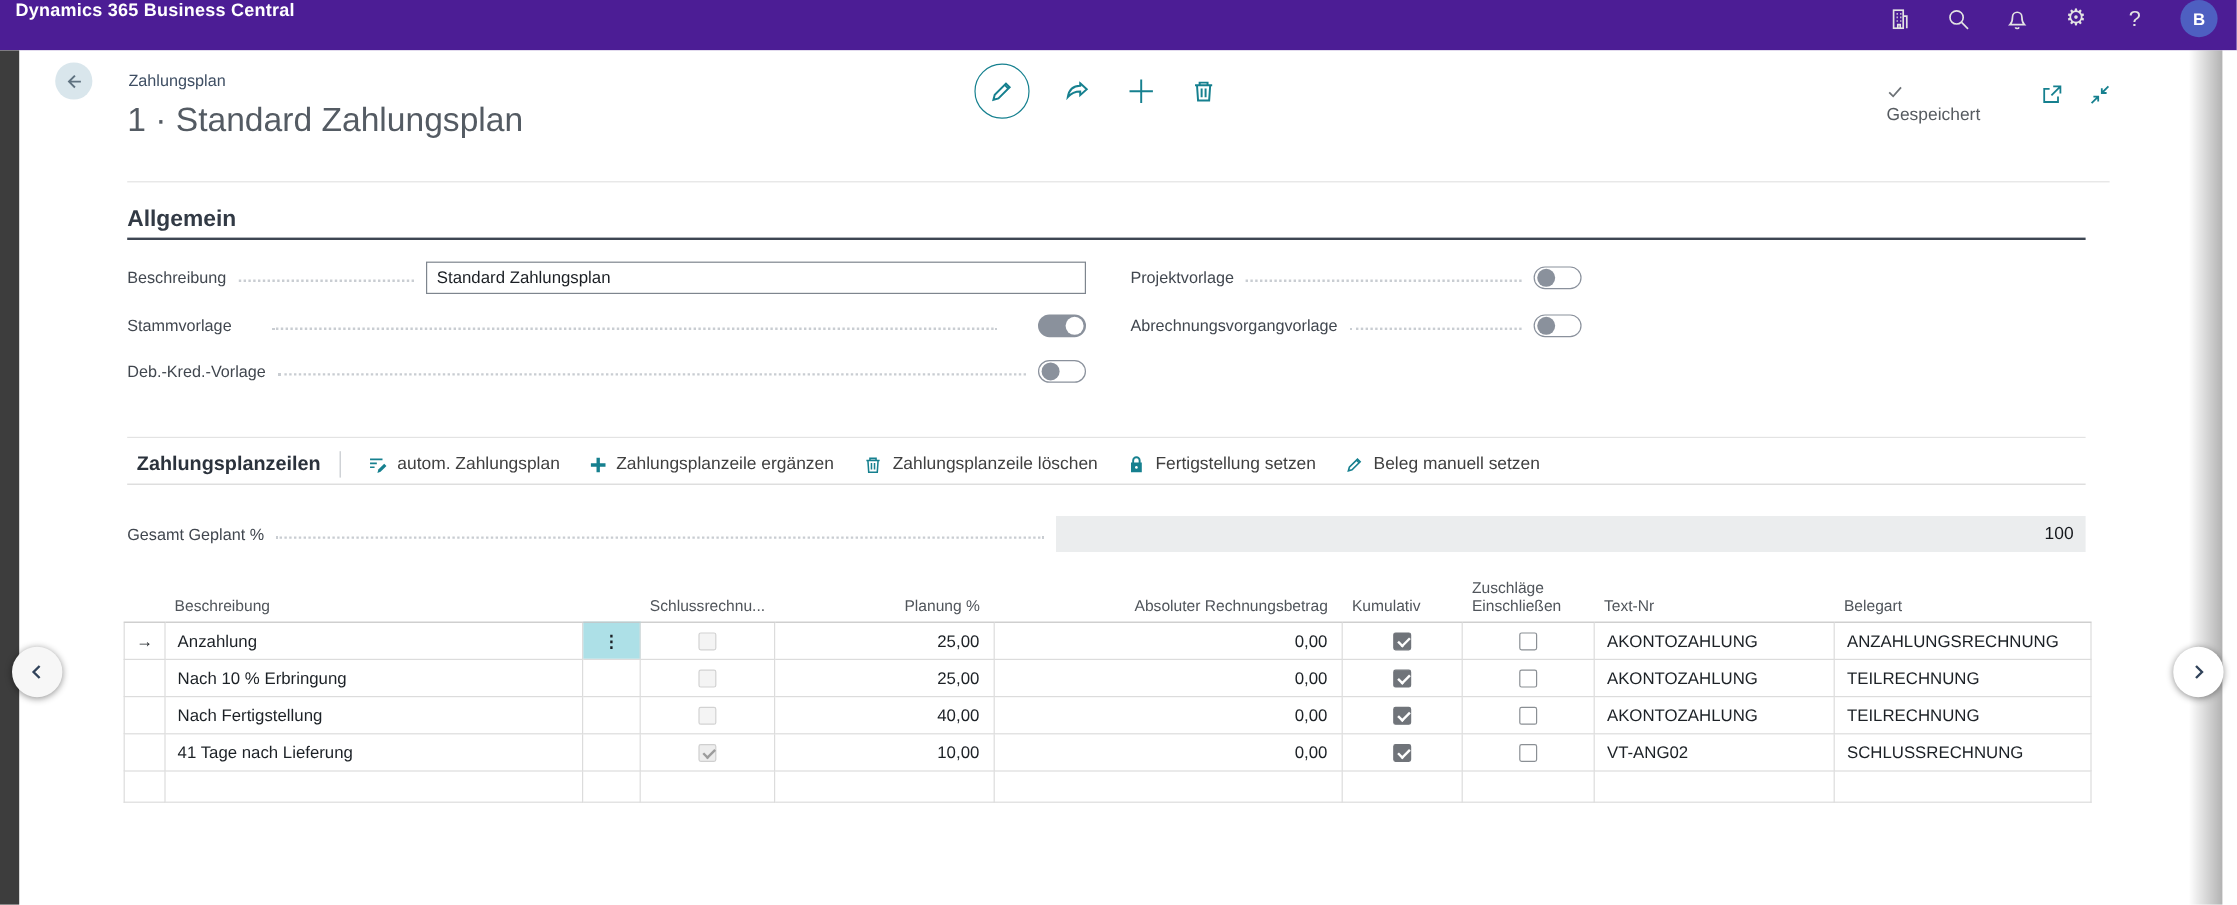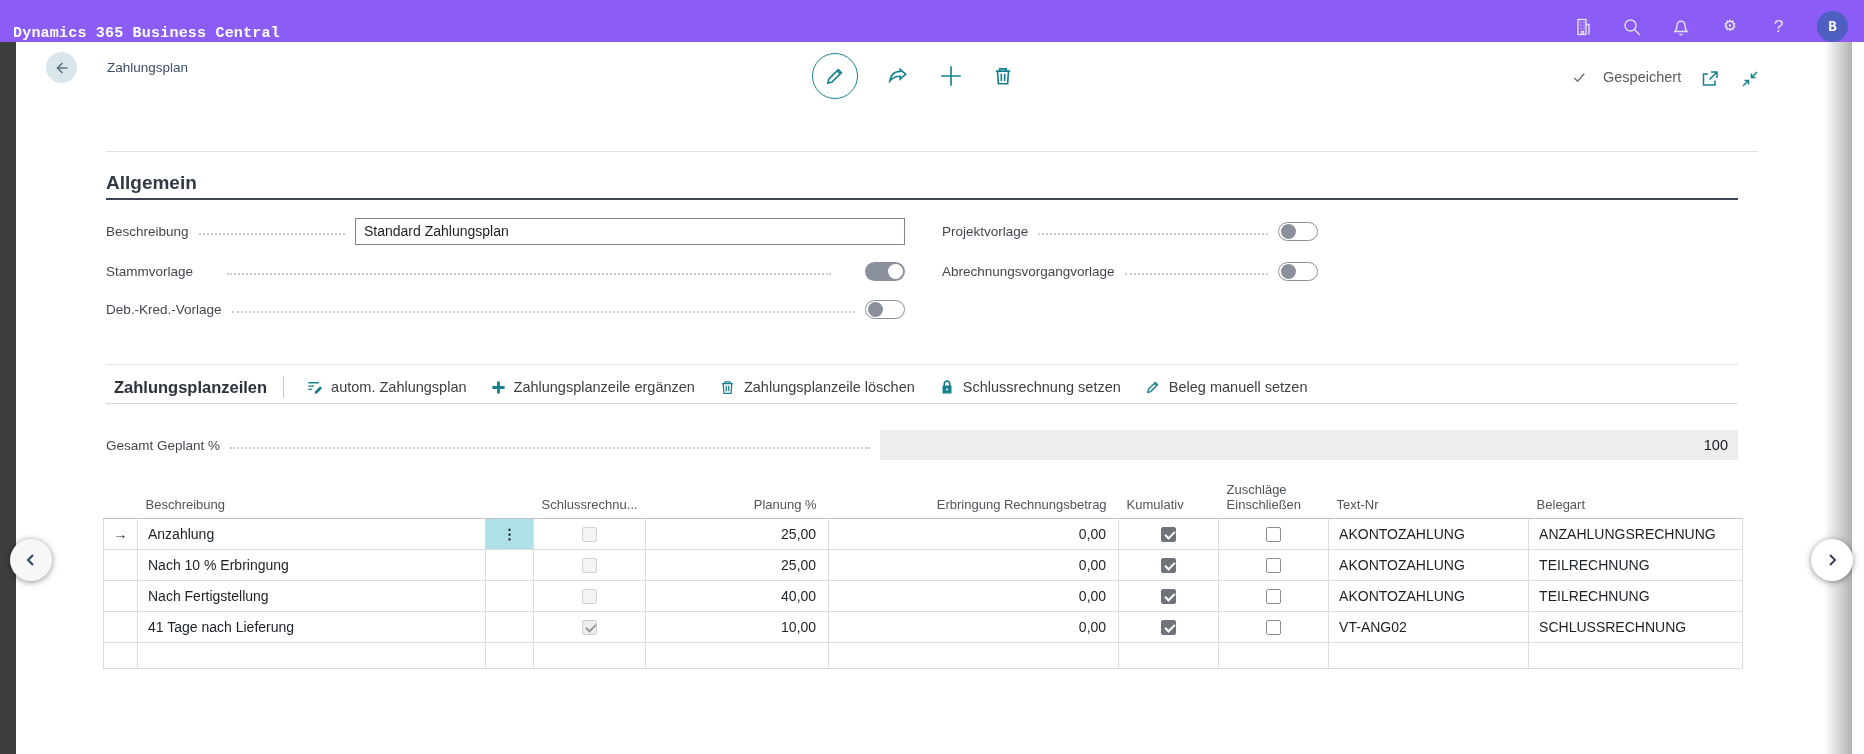--- a/index.html
+++ b/index.html
@@ -2,21 +2,21 @@
 <html><head>
 <meta charset="utf-8">
 <style>
   * { box-sizing: border-box; }
   html,body { margin:0; padding:0; }
   body {
     width:1864px; height:754px; overflow:hidden; background:#ffffff;
     font-family:"Liberation Sans", sans-serif; color:#1c2126;
   }
   
-  .topbar { height:42px; background:#8b5cf6; display:flex; align-items:flex-end; color:#fff;font-family:Liberation Mono, monospace; }
+  .topbar { height:42px; background:#4c1d95; display:flex; align-items:flex-start; color:#fff; }
   .topbar-title { font-size:15px; font-weight:700; padding-left:13px; letter-spacing:.2px; }
   .topbar-icons { margin-left:auto; display:flex; align-items:center; gap:27px; padding-right:16px; }
   .tb-icon { width:22px; height:22px; display:flex; align-items:center; justify-content:center; color:#e3e3e3; cursor:pointer; }
   .tb-icon svg { stroke:#e3e3e3; fill:none; stroke-width:1.4; }
   .tb-glyph { font-size:19px; line-height:1; color:#e3e3e3; }
   .avatar { width:31px; height:31px; border-radius:50%; background:#4e5fc1; color:#fff;
             font-size:14px; font-weight:700; display:flex; align-items:center; justify-content:center; }
   
   .stage { position:relative; width:1864px; height:712px; background:#fff; }
   .left-strip { position:absolute; left:0; top:0; bottom:0; width:16px; background:#3d3d3d; }
@@ -26,22 +26,22 @@
   .back-btn { position:absolute; left:46px; top:10px; width:31px; height:31px; border-radius:50%;
               background:#d9e6ec; display:flex; align-items:center; justify-content:center; cursor:pointer; }
   .back-btn svg { stroke:#5f7280; fill:none; stroke-width:1.8; }
   .breadcrumb { position:absolute; left:107px; top:18px; font-size:13.5px; color:#3e4e63; cursor:pointer; }
   .page-title { position:absolute; left:106px; top:42px; font-size:28px; font-weight:400; color:#545b63; }
   .top-actions { position:absolute; left:812px; top:11px; display:flex; align-items:center; gap:28px; }
   .edit-circle { width:46px; height:46px; border-radius:50%; border:1.5px solid #16808f;
                  display:flex; align-items:center; justify-content:center; cursor:pointer; }
   .act-icon svg { stroke:#16808f; fill:none; stroke-width:1.5; }
   .act-icon { display:flex; align-items:center; justify-content:center; cursor:pointer; }
-  .saved { position:absolute; left:1572px; top:27px; display:flex; align-items:flex-end; gap:16px;
-           font-size:14.5px; color:#565b60; }
+  .saved { position:absolute; left:1572px; top:27px; display:flex; align-items:flex-start; gap:4px;
+           font-size:14.5px; color:#565b60;flex-direction:column; }
   .saved svg { stroke:#6d7277; fill:none; stroke-width:1.6; }
   .win-icons { position:absolute; left:1700px; top:27px; display:flex; gap:20px; }
   .win-icons .act-icon svg { stroke-width:1.5; }
   
   .hrule { position:absolute; height:0; border-top:1px solid #e3e3e3; }
   .section-head { position:absolute; left:106px; top:130px; font-size:19px; font-weight:700; color:#323a45; }
   .section-underline { position:absolute; left:106px; width:1632px; top:156px; height:2px; background:#3e4653; }
   
   .field-row { position:absolute; display:flex; align-items:center; height:28px; }
   .flabel { font-size:13.5px; color:#41474f; white-space:nowrap; }
@@ -178,20 +178,21 @@
           <path d="M11 3h6v6M17 3l-7.5 7.5"></path>
         </svg>
     </div>
     <div class="act-icon">
       <svg width="20" height="20" viewBox="0 0 20 20">
           <path d="M17 3l-5.5 5.5M11.5 4.5v4h4M3 17l5.5-5.5M8.5 15.5v-4h-4"></path>
         </svg>
     </div>
   </div>
 
+  <div class="page-title">1 · Standard Zahlungsplan</div>
   <div class="hrule" style="left:106px; width:1652px; top:109px;"></div>
 
   <div class="section-head">Allgemein</div>
   <div class="section-underline"></div>
 
   <div class="field-row" style="left:106px; top:175px; width:799px;">
     <span class="flabel">Beschreibung</span>
     <span class="dots"></span>
     <input class="txtbox" type="text" value="Standard Zahlungsplan" style="">
   </div>
@@ -248,21 +249,21 @@
           <path d="M3.5 5.5h13M7 5.5V3.5h6v2M5 5.5l.8 11.5h8.4L15 5.5"></path>
           <path d="M8.5 8v6.5M11.5 8v6.5"></path>
         </svg>
       <span>Zahlungsplanzeile löschen</span>
     </div>
     <div class="action-btn">
       <svg width="16" height="16" viewBox="0 0 16 16">
           <path fill="#16808f" stroke="none" d="M4.5 6.5V4.8a3.5 3.5 0 017 0v1.7h1v8h-9v-8h1zm1.6 0h3.8V4.8a1.9 1.9 0 00-3.8 0v1.7z"></path>
           <circle cx="8" cy="10.5" r="1.1" fill="#ffffff" stroke="none"></circle>
         </svg>
-      <span>Schlussrechnung setzen</span>
+      <span>Fertigstellung setzen</span>
     </div>
     <div class="action-btn">
       <svg width="16" height="16" viewBox="0 0 18 18">
           <path d="M3 15l.9-3.4L11.5 4l2.5 2.5-7.6 7.6L3 15z"></path>
           <path d="M10.6 5l2.4 2.4"></path>
         </svg>
       <span>Beleg manuell setzen</span>
     </div>
   </div>
   <div class="hrule" style="left:106px; width:1632px; top:361px; border-top-color:#d6d6d6;"></div>
@@ -287,21 +288,21 @@
           <col style="width: 200px;">
           <col style="width: 214px;">
         </colgroup>
         <thead>
           <tr>
             <th class="th-sel"></th>
             <th class="th-text">Beschreibung</th>
             <th class="th-menu"></th>
             <th class="th-cb">Schlussrechnu...</th>
             <th class="th-num">Planung %</th>
-            <th class="th-num">Erbringung Rechnungsbetrag</th>
+            <th class="th-num">Absoluter Rechnungsbetrag</th>
             <th class="th-cb">Kumulativ</th>
             <th class="th-cb">Zuschläge Einschließen</th>
             <th class="th-text">Text-Nr</th>
             <th class="th-text">Belegart</th>
           </tr>
         </thead>
         <tbody>
           <tr>
             <td class="td-sel"><span>→</span></td>
             <td class="td-text">Anzahlung</td>

